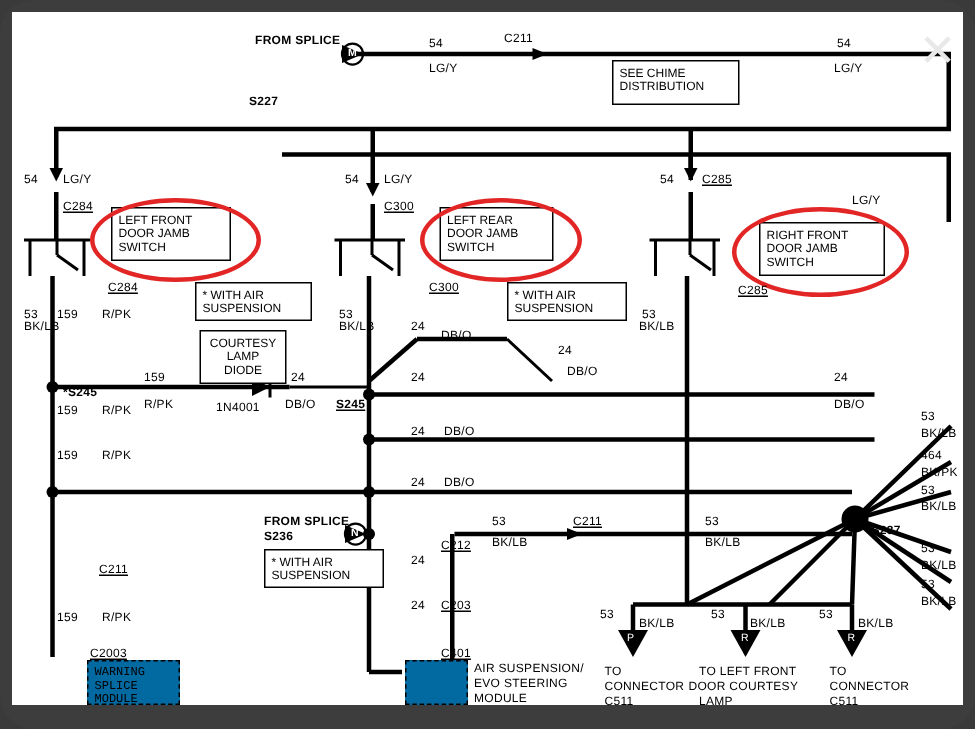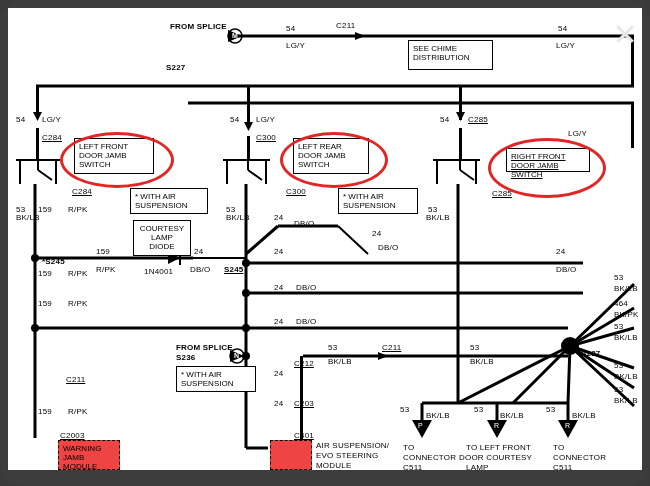--- a/index.html
+++ b/index.html
@@ -2,21 +2,21 @@
 <html><head>
 <meta charset="utf-8">
 <style>
   html,body{margin:0;padding:0;background:#3a3a3a;}
   body{font-family:"Liberation Sans", sans-serif;}
   #root{position:relative;width:650px;height:486px;background:#3d3d3d;overflow:hidden;border-radius:22px;}
   #sheet{position:absolute;left:8px;top:8px;width:634px;height:462px;background:#ffffff;}
   .lbl{position:absolute;font-size:8px;color:#000;white-space:nowrap;line-height:1.05;letter-spacing:0.2px;}
   .lbl.b{font-weight:bold;}
   .box{position:absolute;border:1.5px solid #000;background:#fff;font-size:8px;line-height:1.15;padding:3px 4px;box-sizing:border-box;}
-  .dashbox{position:absolute;border:1.5px dashed #000;background:#ef4444;font-size:8px;line-height:1.15;padding:3px 4px;box-sizing:border-box;}
+  .dashbox{position:absolute;border:1.5px dashed #000;background:#0369a1;font-size:8px;line-height:1.15;padding:3px 4px;box-sizing:border-box;font-family:Liberation Mono, monospace;}
   .ellipse{position:absolute;border:3px solid #e22626;border-radius:50%;background:transparent;}
   .closebtn{position:absolute;right:12px;top:22px;width:26px;height:26px;color:#e8e8e8;font-size:30px;line-height:26px;text-align:center;font-family:"DejaVu Sans",sans-serif;}
   svg.ov{position:absolute;left:0;top:0;width:634px;height:462px;overflow:visible;}
 </style>
 </head>
 <body>
 
 <div id="root">
   <div id="sheet">
 
@@ -159,21 +159,21 @@
       <div>SWITCH</div>
     </div>
     <div class="ellipse" style="left:272px;top:124px;width:102px;height:50px;"></div>
     <div class="lbl" style="left:278px;top:180px;text-decoration:underline;">C300</div>
     <div class="lbl" style="left:218px;top:198px;">53</div>
     <div class="lbl" style="left:218px;top:206px;">BK/LB</div>
 
     <div class="lbl" style="left:432px;top:108px;">54</div>
     <div class="lbl" style="left:460px;top:108px;text-decoration:underline;">C285</div>
     <div class="lbl" style="left:560px;top:122px;">LG/Y</div>
-    <div class="box" style="left:498px;top:140px;width:84px;height:24px;text-decoration:underline;">
+    <div class="box" style="left:498px;top:140px;width:84px;height:36px;">
       <div>RIGHT FRONT</div>
       <div>DOOR JAMB</div>
       <div>SWITCH</div>
     </div>
     <div class="ellipse" style="left:480px;top:130px;width:112px;height:54px;"></div>
     <div class="lbl" style="left:484px;top:182px;text-decoration:underline;">C285</div>
     <div class="lbl" style="left:420px;top:198px;">53</div>
     <div class="lbl" style="left:418px;top:206px;">BK/LB</div>
 
     <div class="box" style="left:122px;top:180px;width:78px;height:26px;">
@@ -212,21 +212,21 @@
     <div class="lbl" style="left:30px;top:262px;">159</div>
     <div class="lbl" style="left:60px;top:262px;">R/PK</div>
     <div class="lbl" style="left:30px;top:292px;">159</div>
     <div class="lbl" style="left:60px;top:292px;">R/PK</div>
     <div class="lbl" style="left:30px;top:400px;">159</div>
     <div class="lbl" style="left:60px;top:400px;">R/PK</div>
     <div class="lbl" style="left:58px;top:368px;text-decoration:underline;">C211</div>
     <div class="lbl" style="left:52px;top:424px;text-decoration:underline;">C2003</div>
     <div class="dashbox" style="left:50px;top:432px;width:62px;height:30px;">
       <div>WARNING</div>
-      <div>JAMB</div>
+      <div>SPLICE</div>
       <div>MODULE</div>
     </div>
 
     <div class="lbl" style="left:266px;top:206px;">24</div>
     <div class="lbl" style="left:286px;top:212px;">DB/O</div>
     <div class="lbl" style="left:364px;top:222px;">24</div>
     <div class="lbl" style="left:370px;top:236px;">DB/O</div>
     <div class="lbl" style="left:266px;top:240px;">24</div>
     <div class="lbl" style="left:266px;top:276px;">24</div>
     <div class="lbl" style="left:288px;top:276px;">DB/O</div>

